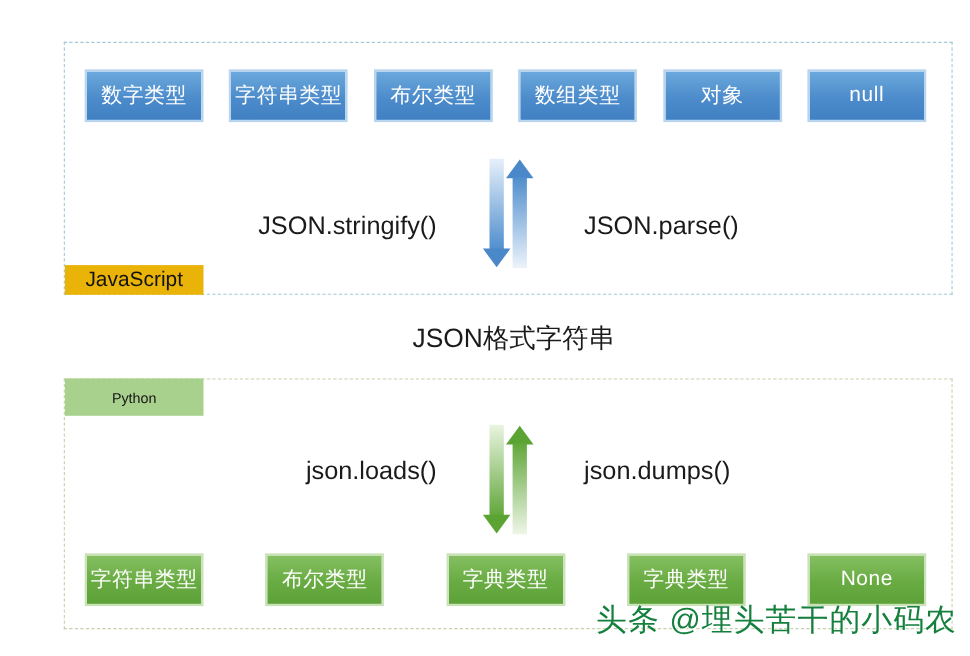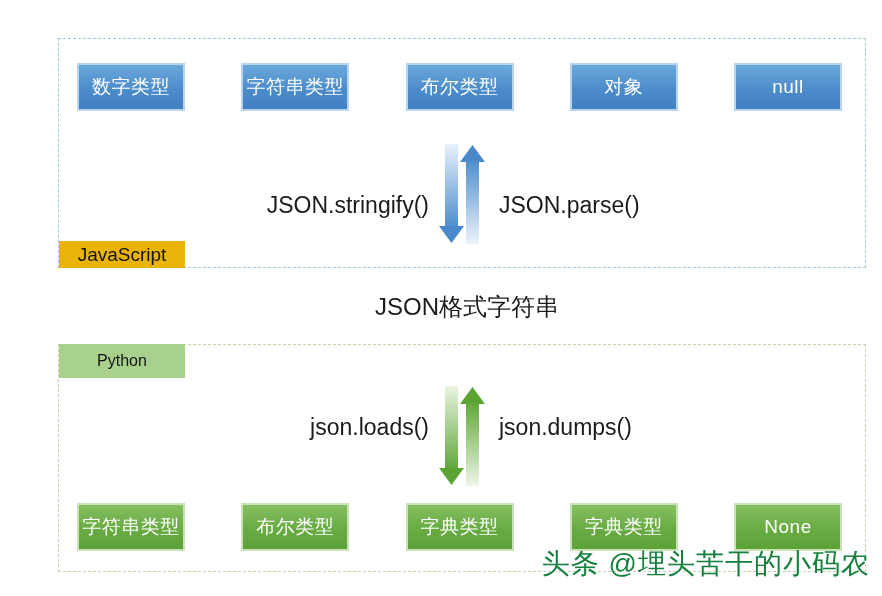--- a/index.html
+++ b/index.html
@@ -24,37 +24,37 @@
     background:linear-gradient(180deg,#6ba8dc 0%,#4d8ccb 55%,#4080c3 100%);
     border:2px solid #b9d5ee;
   }
   .type-box-green {
     background:linear-gradient(180deg,#85bf62 0%,#68ab42 55%,#5ca238 100%);
     border:2px solid #c9e2b8;
   }
 
   .convert-row {
     position:absolute; left:0; width:100%; height:100px;
-    display:grid; grid-template-columns:1fr 48px 1fr; align-items:center;
+    display:grid; grid-template-columns:1fr 48px 1fr; align-items:center;gap:32px;
   }
   .convert-row-js { top:105px; }
   .convert-row-py { top:41px;  }
   .fn-label { font-size:23px; color:#1a1a1a; white-space:nowrap; }
   .fn-left  { justify-self:end;   margin-right:9px; }
   .fn-right { justify-self:start; margin-left:13px; }
   .convert-row-js .fn-label { margin-top:22px; }
   .convert-row-py .fn-label { margin-top:-18px; }
   .arrow-pair { justify-self:center; display:block; }
 
   .lang-tag {
     position:absolute; display:flex; align-items:center; justify-content:center;
     color:#141414; z-index:2;
   }
   .lang-tag-js { left:0; bottom:-1px; width:126px; height:27px; background:#eab308; font-size:19px; }
-  .lang-tag-py { left:0; top:-1px;    width:126px; height:34px; background:#a9d18e; font-size:16px; }
+  .lang-tag-py { left:0; top:-1px;    width:126px; height:34px; background:#a9d18e; font-size:13px; }
 
   .json-string-label {
     position:absolute; top:291px; left:26px; width:882px; text-align:center;
     font-size:24px; color:#1b1b1b; white-space:nowrap;
   }
 
   .watermark {
     position:absolute; right:12px; bottom:13px; z-index:5;
     font-size:28px; color:#15803d; text-shadow:1px 1px 0 #ffffff;
     letter-spacing:1px; white-space:nowrap;
@@ -63,20 +63,21 @@
 </head>
 <body>
 
 <div class="canvas">
 
   <section class="panel panel-js">
     <div class="type-row type-row-js">
       <div class="type-box type-box-blue">数字类型</div>
       <div class="type-box type-box-blue">字符串类型</div>
       <div class="type-box type-box-blue">布尔类型</div>
+      <div class="type-box type-box-blue">数组类型</div>
       <div class="type-box type-box-blue">对象</div>
       <div class="type-box type-box-blue">null</div>
     </div>
 
     <div class="convert-row convert-row-js">
       <span class="fn-label fn-left">JSON.stringify()</span>
       <svg class="arrow-pair" width="48" height="100" viewBox="0 0 48 100" aria-hidden="true">
         <defs>
           <linearGradient id="gJsDown" x1="0" y1="0" x2="0" y2="1">
             <stop offset="0" stop-color="#e7f0fa"></stop>

